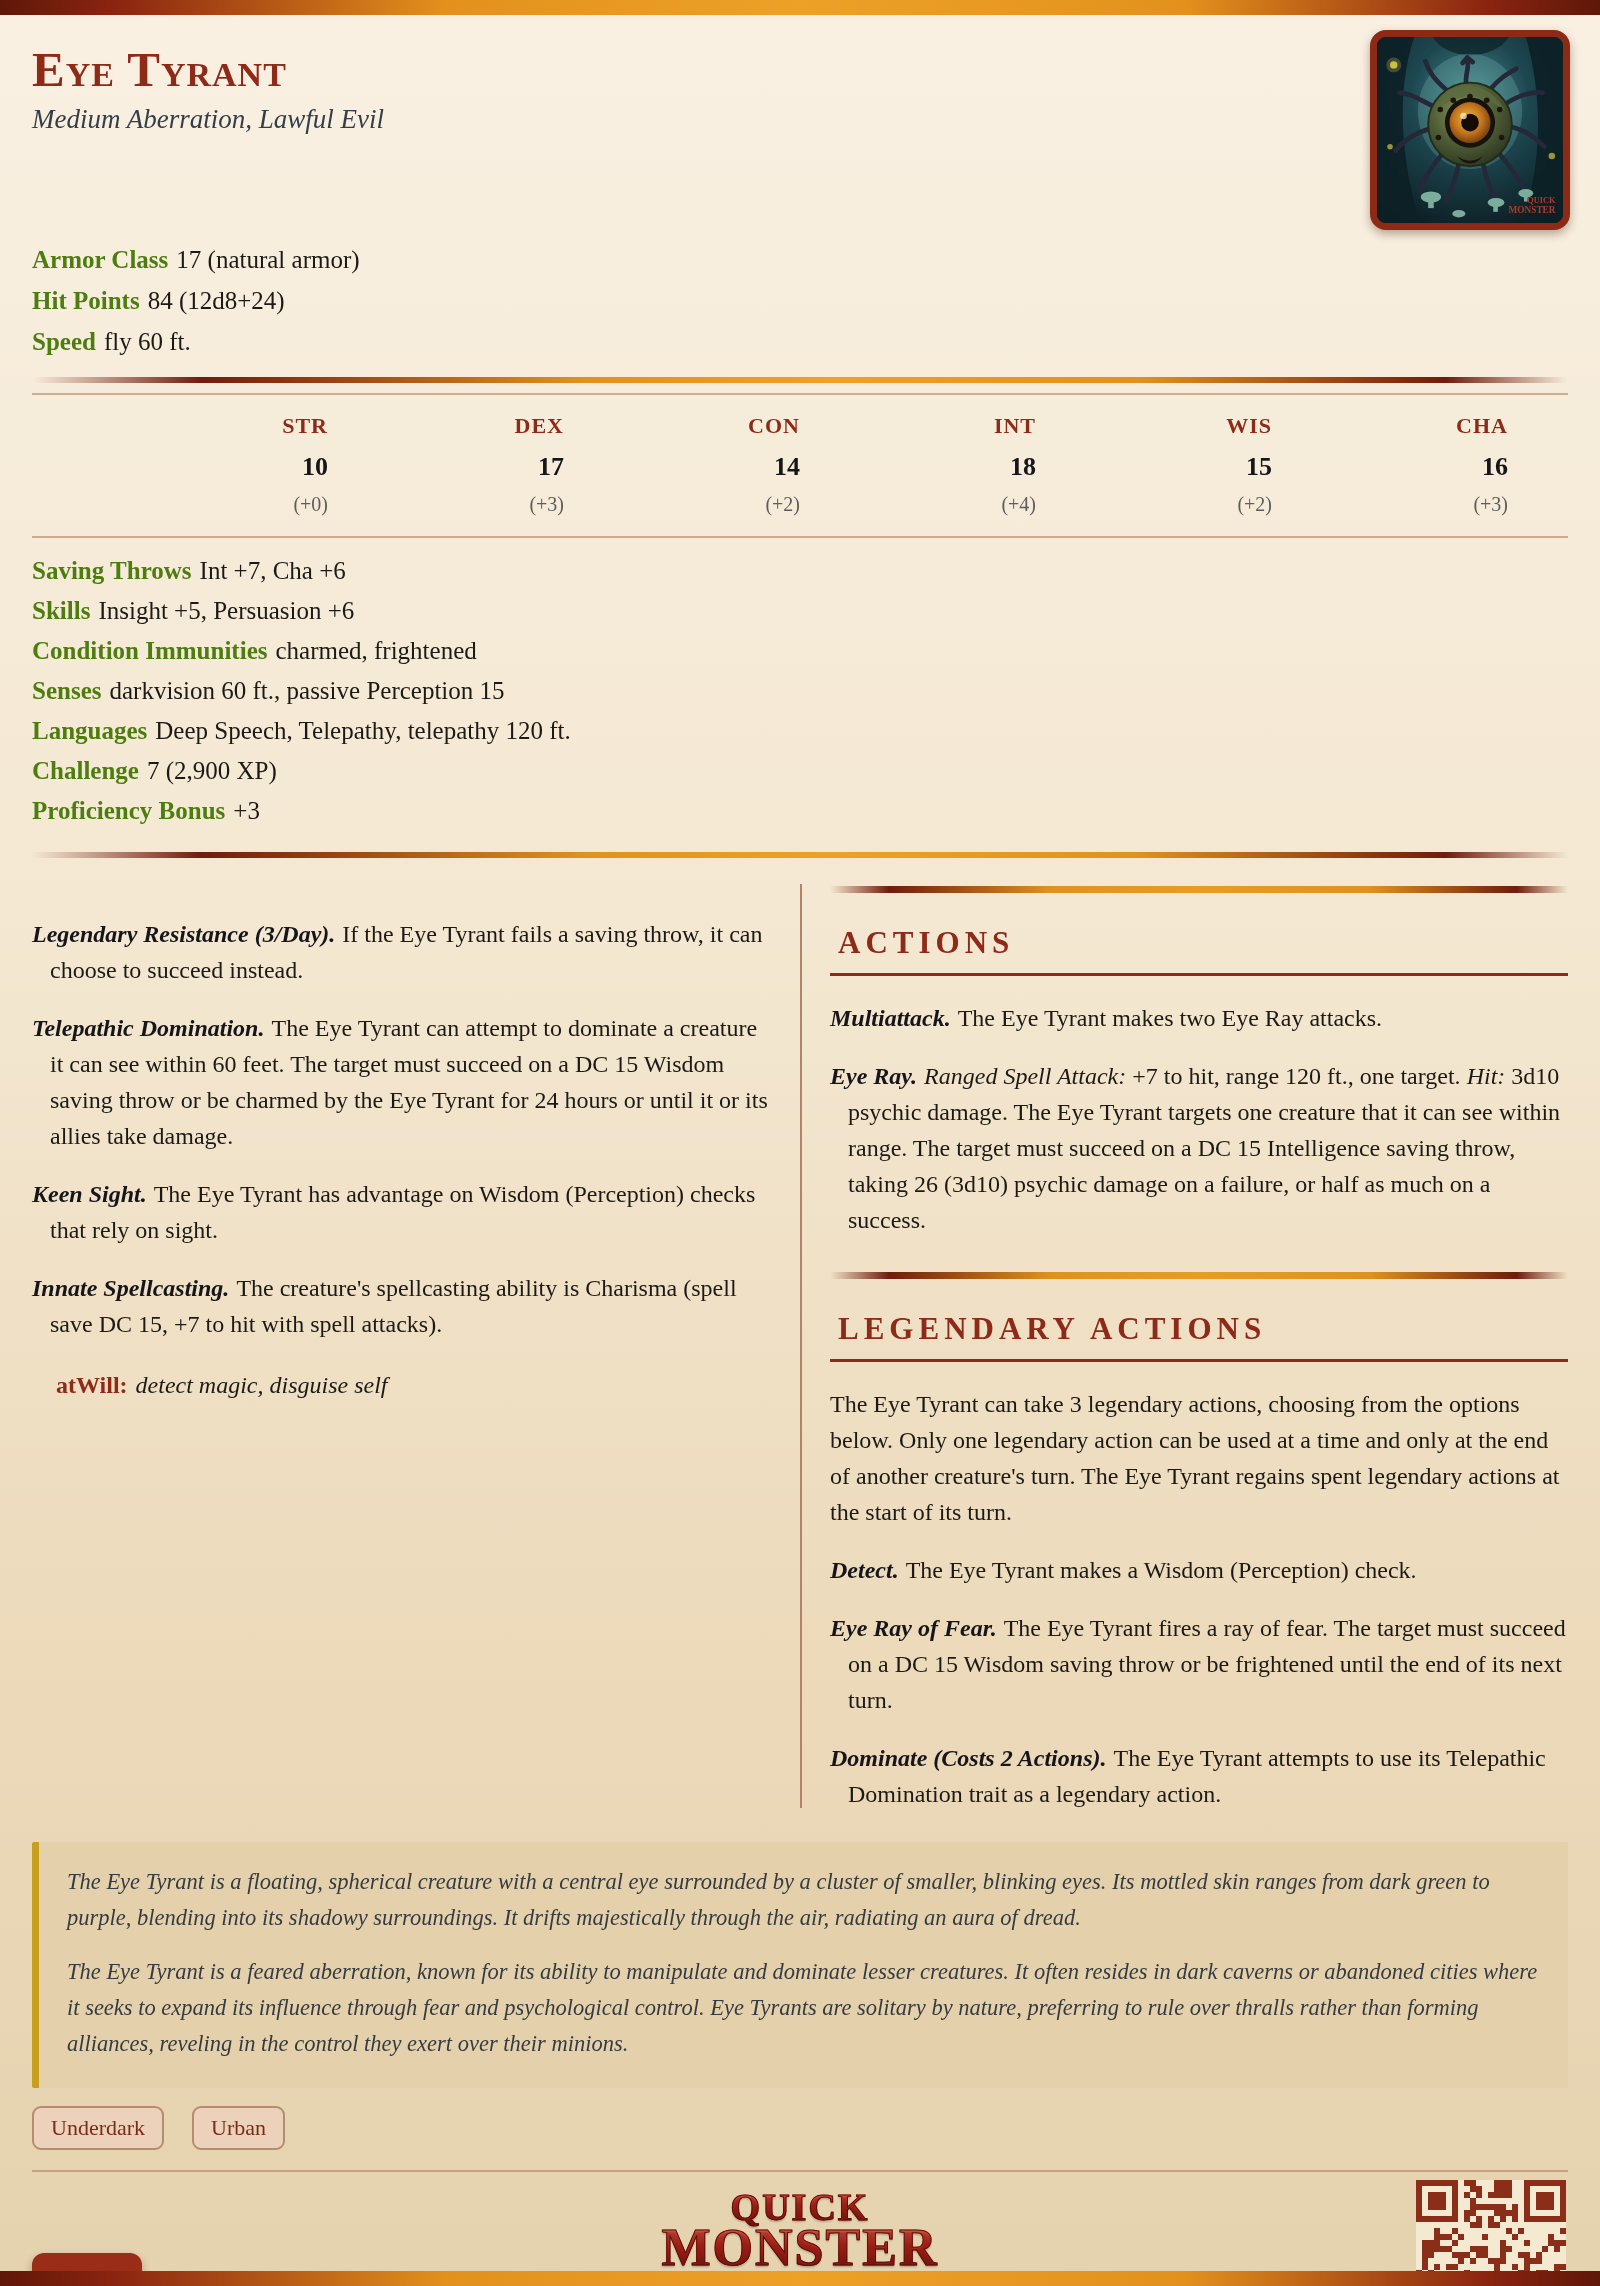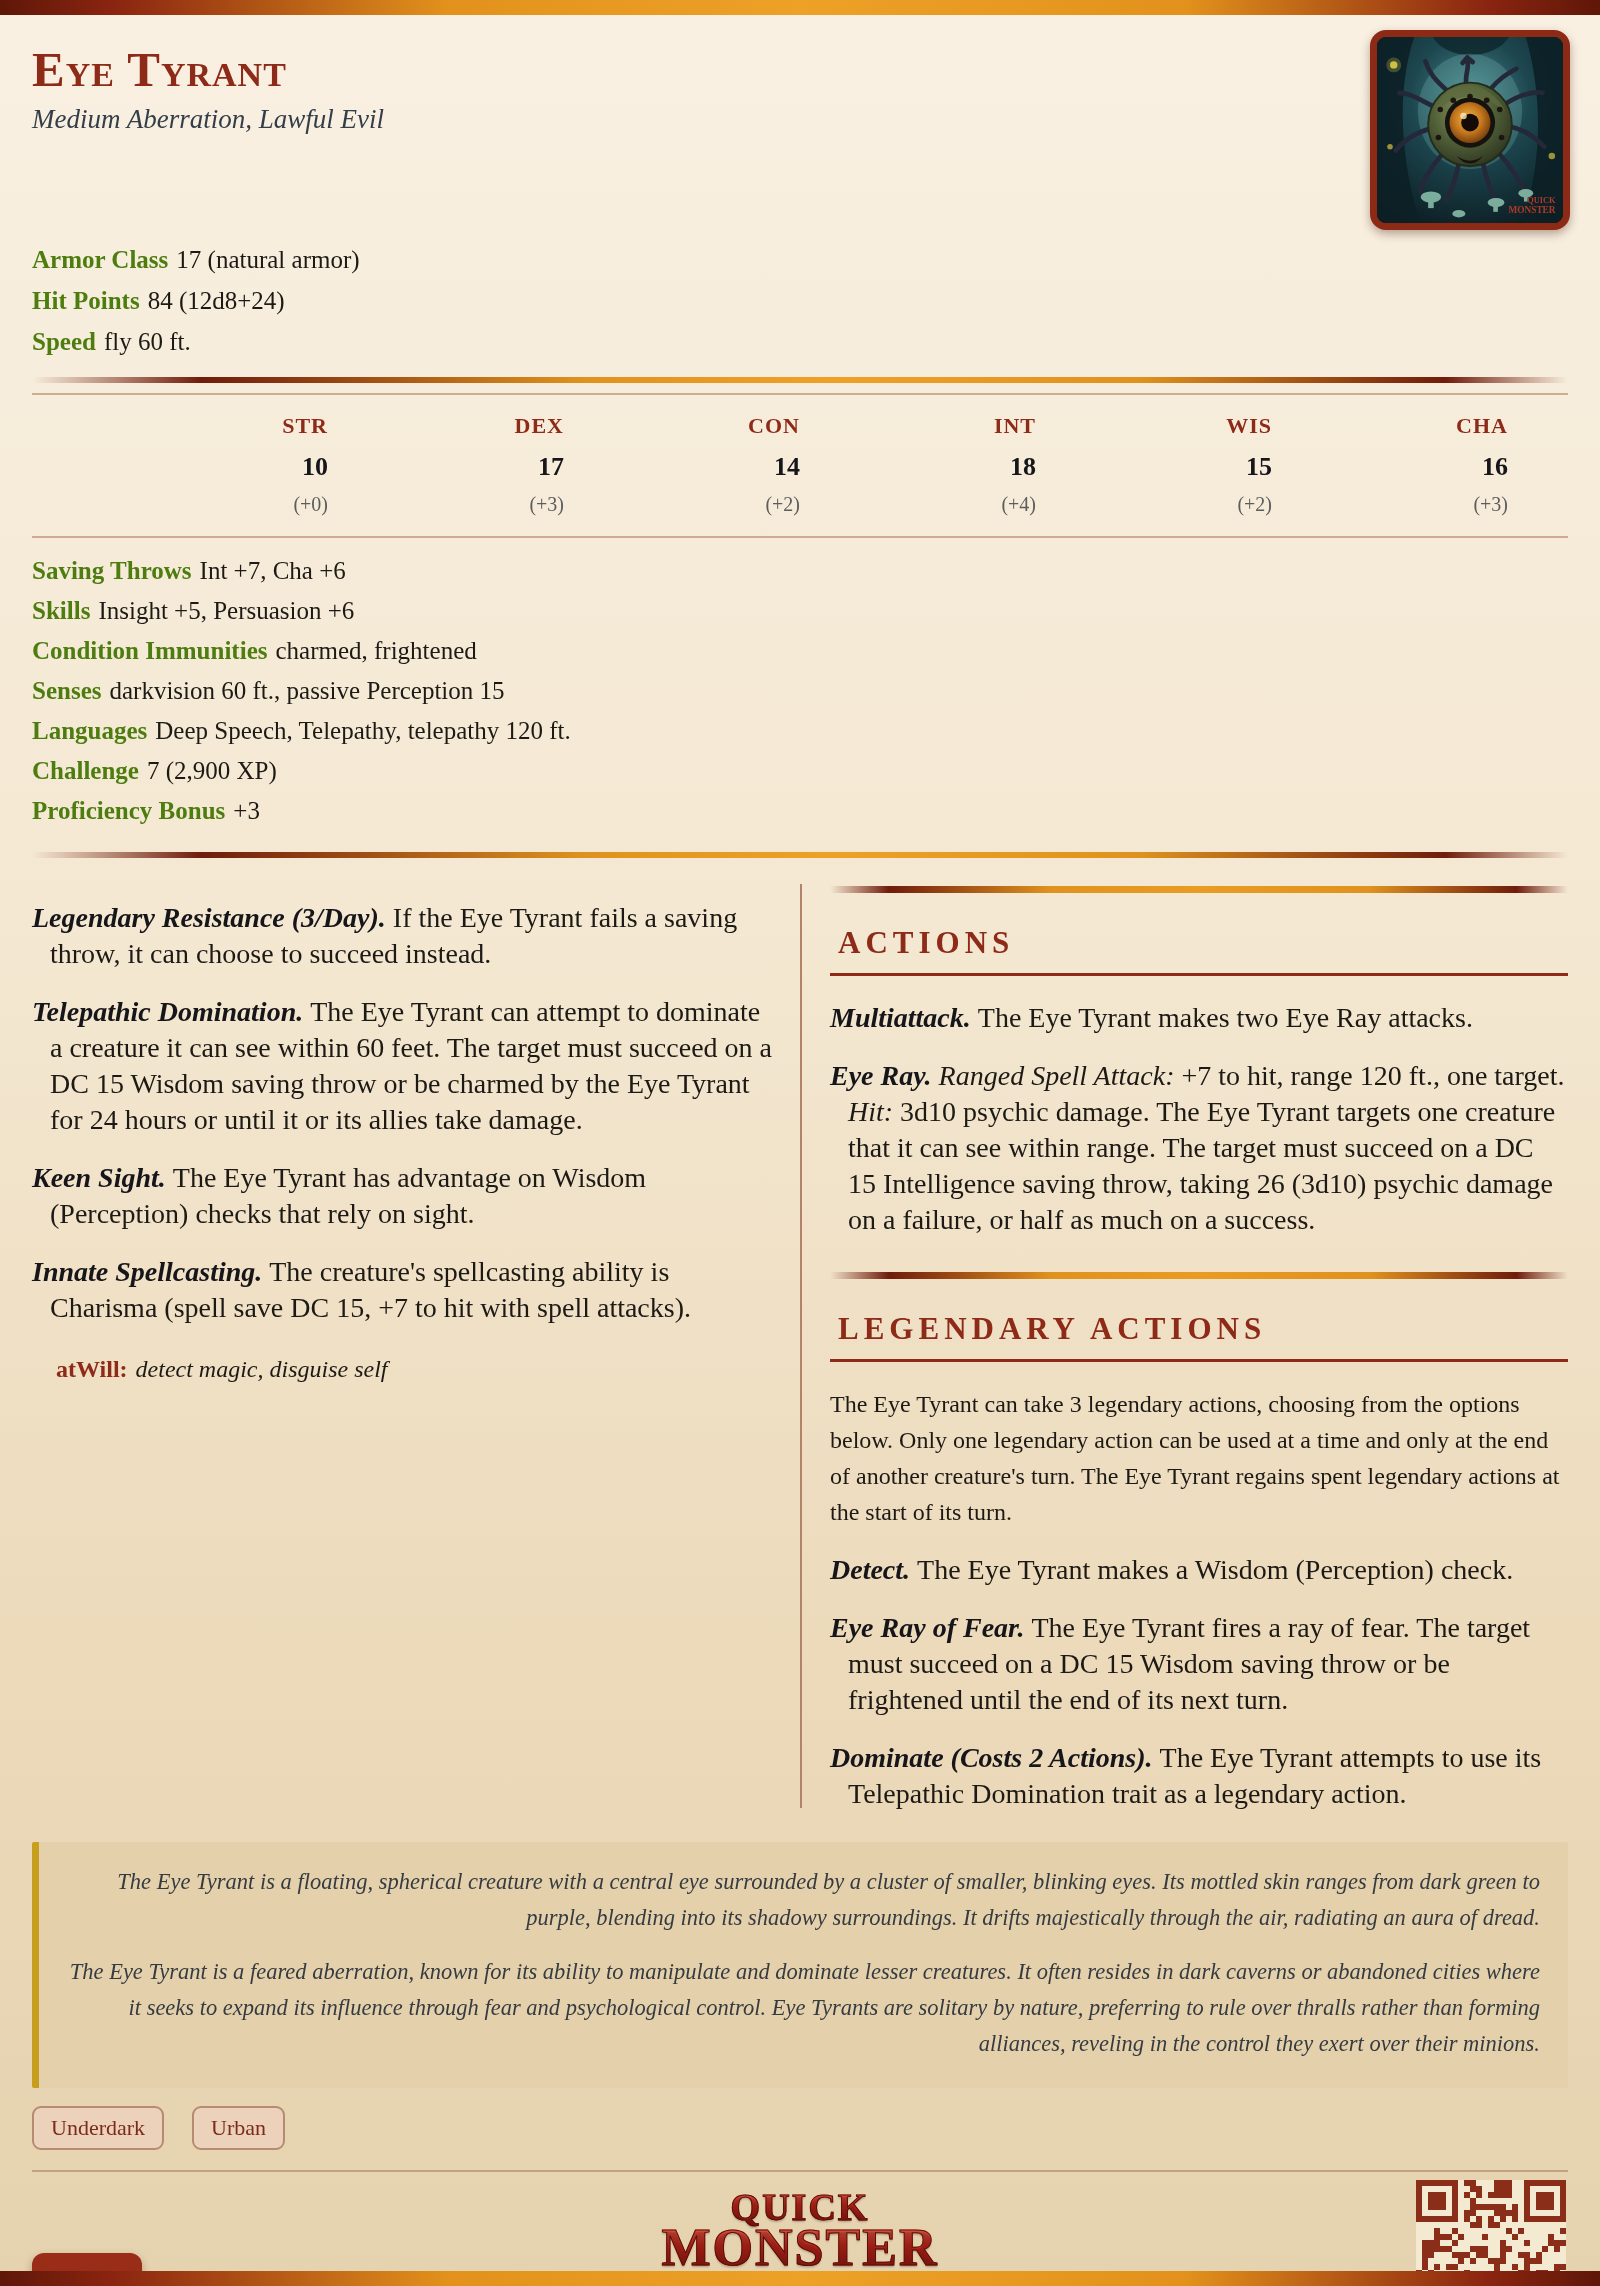--- a/index.html
+++ b/index.html
@@ -51,21 +51,21 @@
   
   .details { padding:13px 0 6px; }
   .detail-line { font-size:25px; line-height:40px; }
 
   
   .columns { display:flex; margin-top:12px; }
   .col-left { width:740px; padding-top:30px; }
   .col-divider { width:2px; background:#b28269; margin:14px 28px 4px 28px; }
   .col-right { flex:1; padding-top:16px; }
 
-  .para { font-size:28px; line-height:36px; margin:0 0 22px; padding-left:18px; text-indent:-18px;font-family:Liberation Serif, serif; }
+  .para { font-size:24px; line-height:36px; margin:16px 0 22px; padding-left:18px; text-indent:-18px;font-family:Liberation Serif, serif; }
   .para:last-child { margin-bottom:0; }
   .trait-name { font-weight:bold; font-style:italic; color:#15151a; margin-right:7px; }
   .it { font-style:italic; }
 
   .spell-list { margin:6px 0 0 24px; }
   .spell-line { font-size:24px; line-height:42px; }
   .spell-label { font-weight:bold; color:#8e2a18; margin-right:8px; }
   .spell-value { font-style:italic; }
 
   .section-bar {
@@ -76,21 +76,20 @@
     margin:32px 8px 12px; font-size:31px; font-weight:bold; letter-spacing:5px; color:#8e2a18;
   }
   .section-rule { border:none; border-top:3px solid #8e2a18; margin:0 0 24px; }
   .legendary-block { margin-top:34px; }
   .intro-para { font-size:24px; line-height:36px; margin:0 0 22px; }
 
   
   .lore-box {
     margin-top:30px; background:#e4d1ab; border-left:7px solid #c79e1d; border-radius:2px;
     padding:22px 28px;
-    text-align:right;
   }
   .lore-para { margin:0 0 18px; font-style:italic; font-size:22.5px; line-height:36px; color:#363b41; }
   .lore-para:last-child { margin-bottom:4px; }
 
   
   .tags { display:flex; gap:28px; margin-top:18px; }
   .tag {
     background:#ecd2ba; border:2px solid #b68c71; border-radius:9px;
     padding:7px 17px; font-size:22px; color:#7b2b1b;
   }

